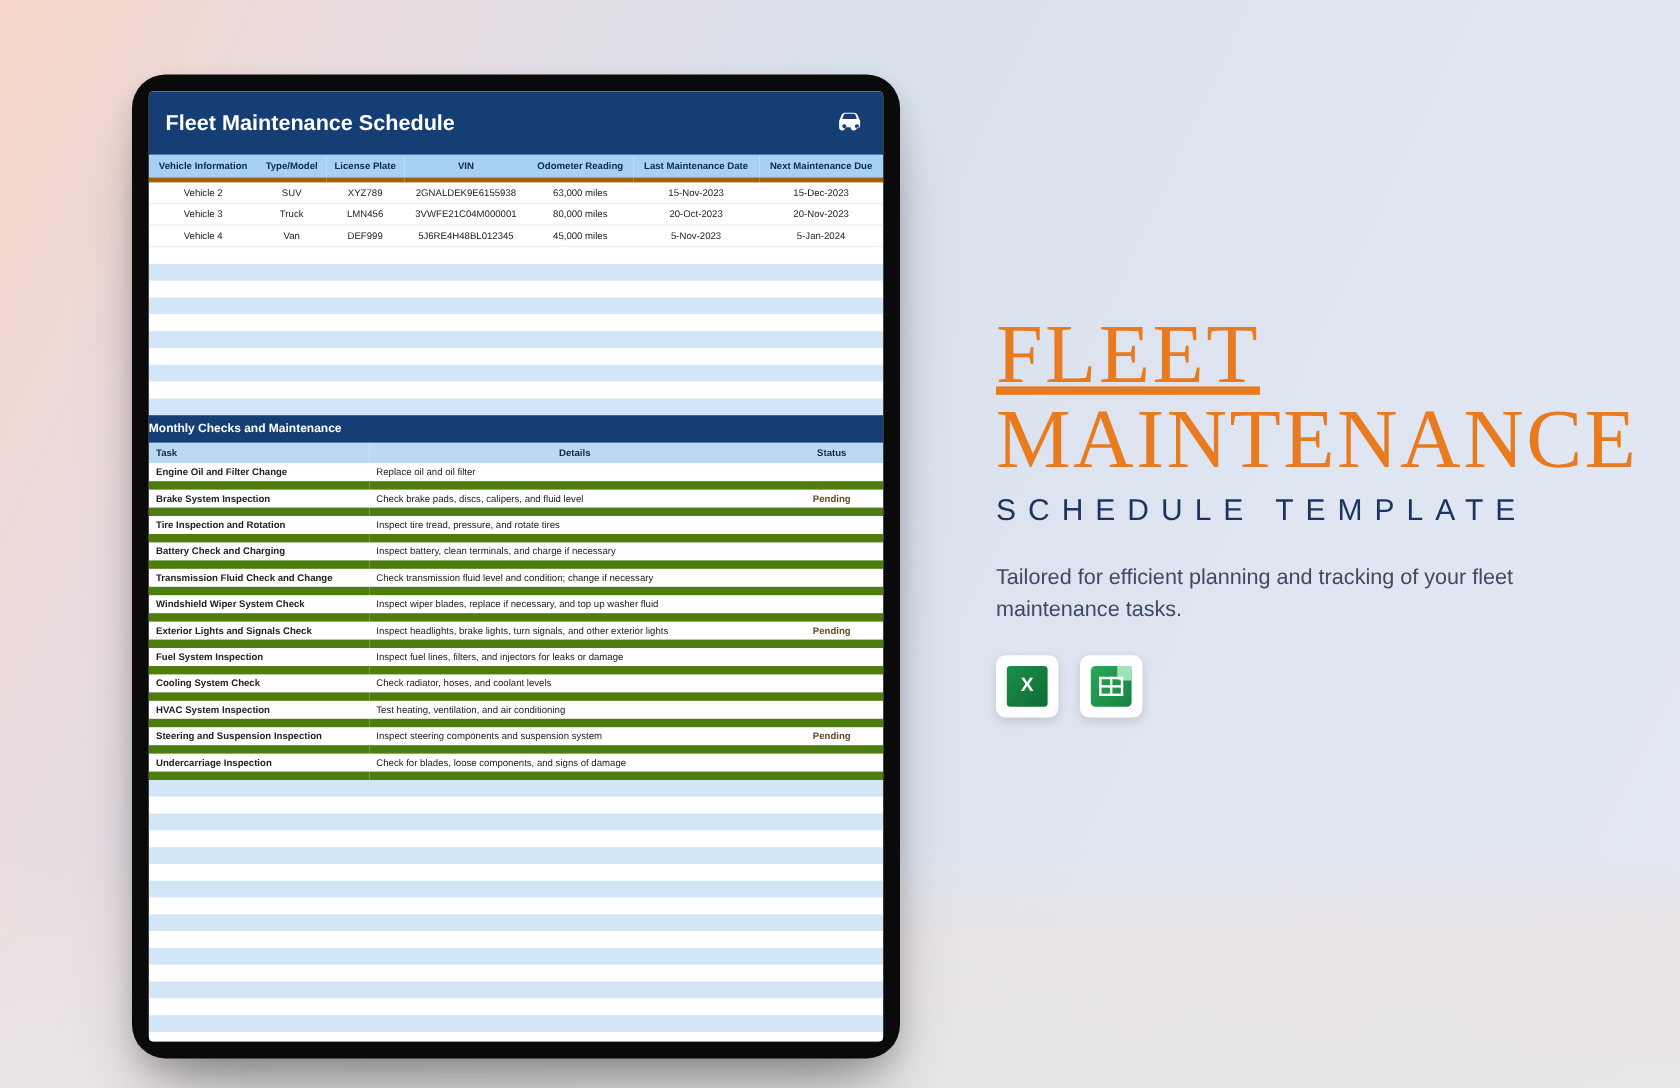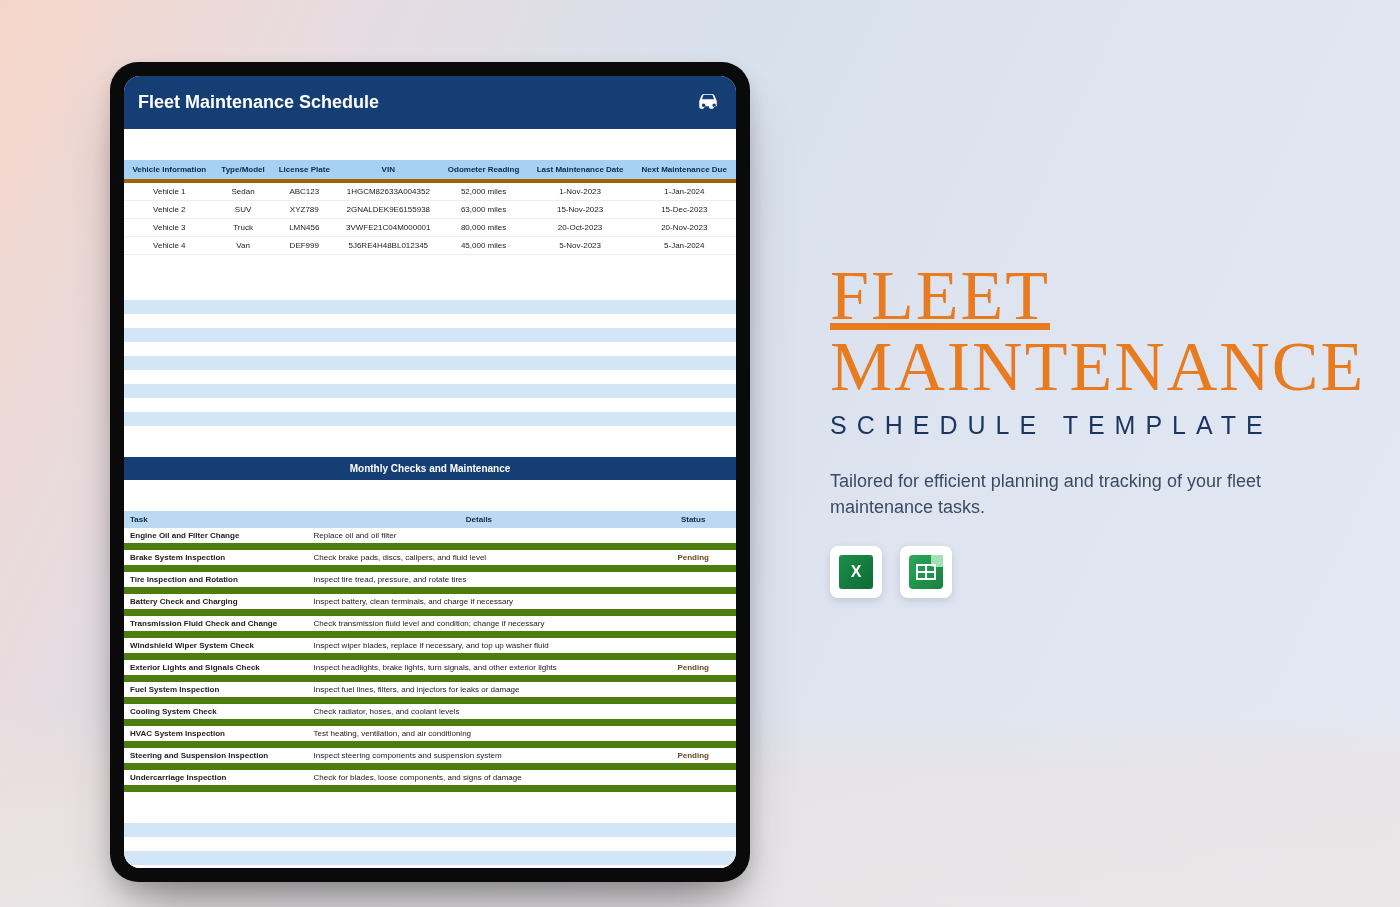--- a/index.html
+++ b/index.html
@@ -19,23 +19,23 @@
     left: 110px; top: 62px;
     width: 640px; height: 820px;
     background: #0a0a0a;
     border-radius: 28px;
     padding: 14px;
     box-shadow: 0 40px 60px -20px rgba(0,0,0,0.35), 0 10px 20px rgba(0,0,0,0.15);
   }
   .screen {
     width: 100%; height: 100%;
     background: #ffffff;
-    border-radius: 16px;
+    border-radius: 4px;
     overflow: hidden;
-    display: flex; flex-direction: column; gap: 31px;
+    display: flex; flex-direction: column;
   }
 
   
   .sheet-title {
     background: #153e75;
     color: #ffffff;
     font-weight: 700;
     font-size: 18px;
     padding: 10px 14px;
     display: flex; align-items: center; justify-content: space-between;
@@ -64,21 +64,20 @@
   }
   .striped .row { height: 14px; }
   .striped .row:nth-child(odd)  { background: #ffffff; }
   .striped .row:nth-child(even) { background: #d3e6f8; }
 
   .section-bar {
     background: #153e75;
     color: #ffffff;
     font-weight: 700;
     font-size: 10px;
-    text-align: center;
     padding: 6px 0;
   }
 
   table.tasks { width: 100%; border-collapse: collapse; font-size: 8px; }
   table.tasks thead th {
     background: #bcd9f3;
     color: #0a2a4a;
     font-weight: 700;
     padding: 4px 6px;
     text-align: center;
@@ -178,29 +177,20 @@
           <th>Vehicle Information</th>
           <th>Type/Model</th>
           <th>License Plate</th>
           <th>VIN</th>
           <th>Odometer Reading</th>
           <th>Last Maintenance Date</th>
           <th>Next Maintenance Due</th>
         </tr>
       </thead>
       <tbody id="veh-body">
-          <tr>
-            <td>Vehicle 1</td>
-            <td>Sedan</td>
-            <td>ABC123</td>
-            <td>1HGCM82633A004352</td>
-            <td>52,000 miles</td>
-            <td>1-Nov-2023</td>
-            <td>1-Jan-2024</td>
-          </tr>
           <tr>
             <td>Vehicle 2</td>
             <td>SUV</td>
             <td>XYZ789</td>
             <td>2GNALDEK9E6155938</td>
             <td>63,000 miles</td>
             <td>15-Nov-2023</td>
             <td>15-Dec-2023</td>
           </tr>
           <tr>

